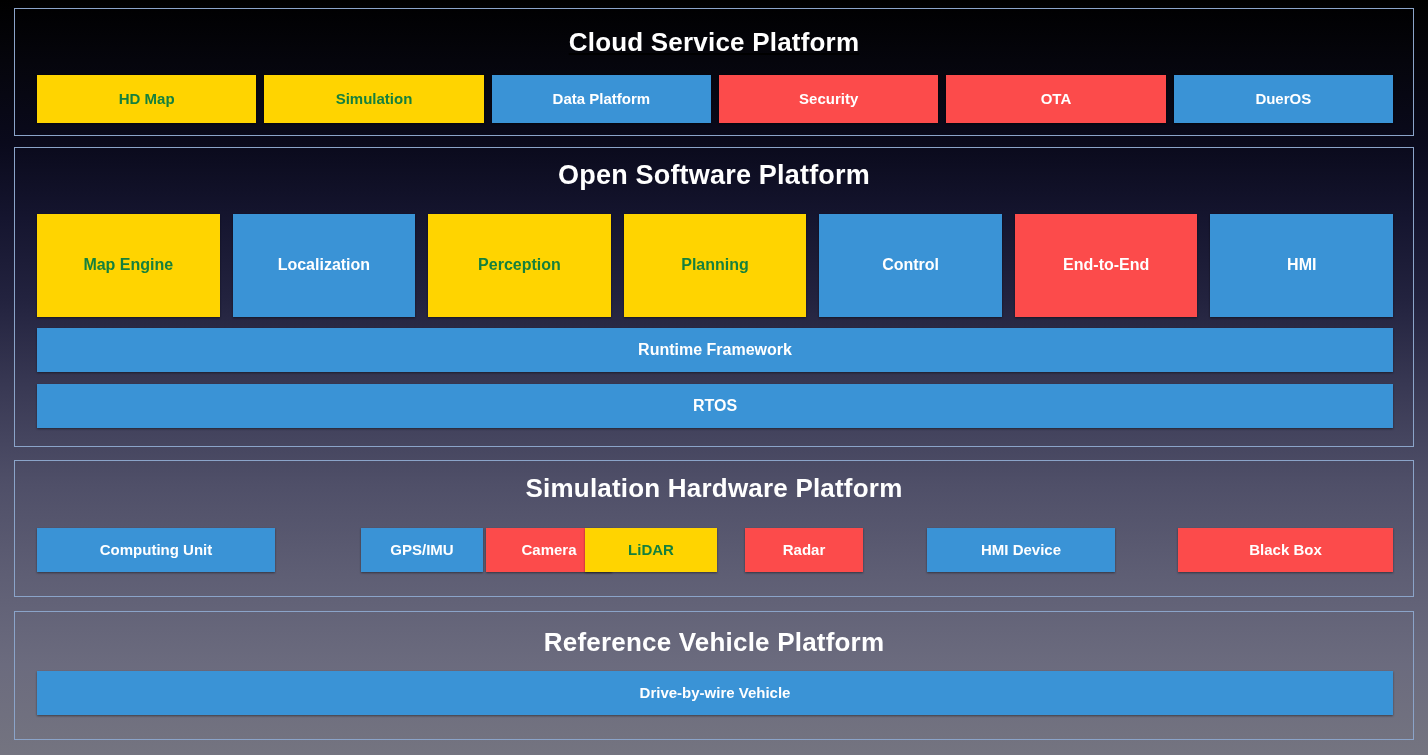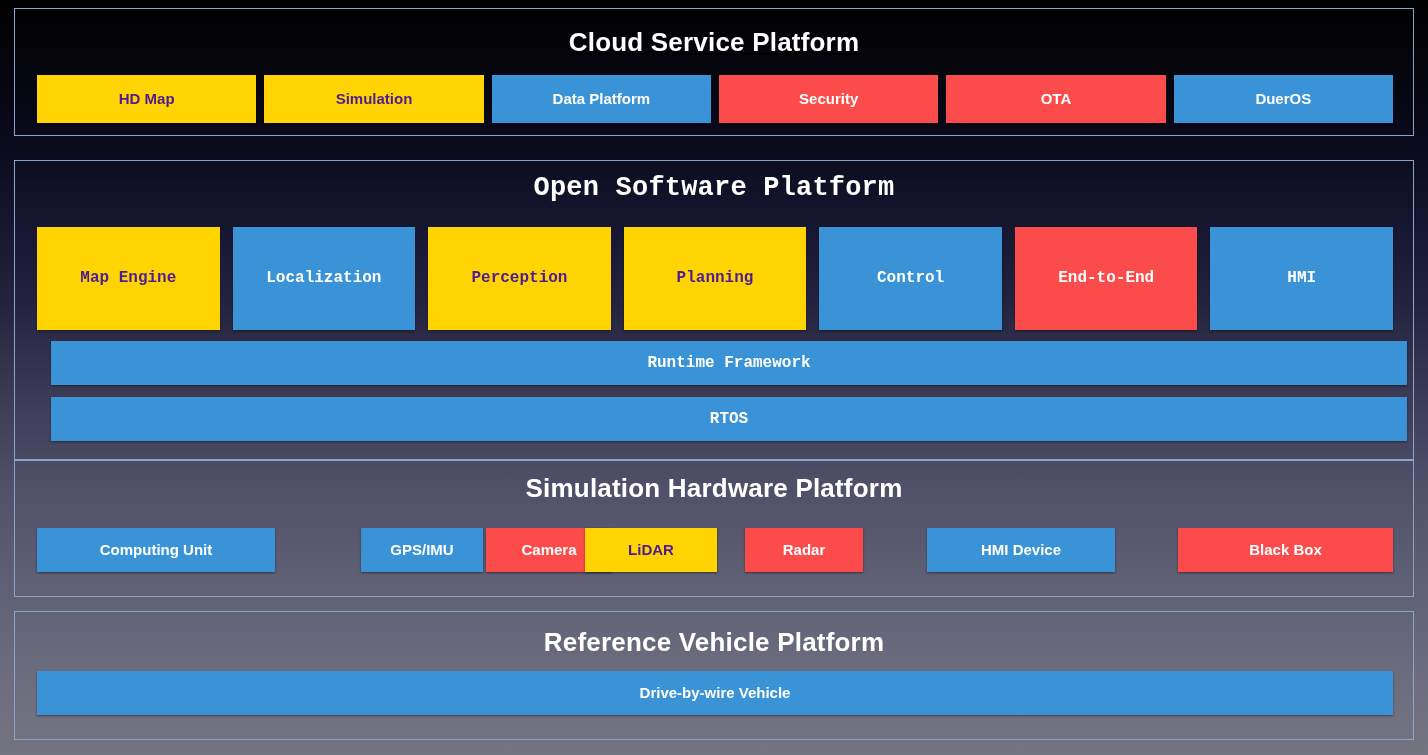--- a/index.html
+++ b/index.html
@@ -40,40 +40,40 @@
   .layer-title {
     width: 100%;
     text-align: center;
     color: #ffffff;
     font-weight: bold;
     letter-spacing: 0.2px;
   }
 
   
   #layer-cloud      { top: 8px;   height: 128px; text-decoration: underline; }
-  #layer-software   { top: 160px; height: 300px; font-family: Liberation Mono, monospace; }
+  #layer-software   { top: 147px; height: 300px; }
   #layer-hardware   { top: 460px; height: 137px; }
   #layer-vehicle    { top: 611px; height: 129px; }
 
   #layer-cloud    .layer-title { font-size: 26px; margin-top: 18px; }
   #layer-software .layer-title { font-size: 27px; margin-top: 12px; }
   #layer-hardware .layer-title { font-size: 26px; margin-top: 12px; }
   #layer-vehicle  .layer-title { font-size: 26px; margin-top: 15px; }
 
   
   .block {
     display: flex;
     align-items: center;
     justify-content: center;
     text-align: center;
     font-weight: bold;
     line-height: 1.15;
     box-shadow: 0 1px 2px rgba(0,0,0,0.45);
   }
-  .block.yellow { background: #ffd400; color: #4c1d95; }
+  .block.yellow { background: #ffd400; color: #15803d; }
   .block.blue   { background: #3a93d6; color: #ffffff; }
   .block.red    { background: #fc4b4b; color: #ffffff; }
 
   
   .cloud-row {
     position: absolute;
     top: 66px;
     left: 22px;
     width: 1356px;
     height: 48px;
@@ -94,21 +94,20 @@
   }
   .sw-row .block { flex: 1; font-size: 16px; }
 
   
   .sw-bar {
     position: absolute;
     left: 22px;
     width: 1356px;
     height: 44px;
     font-size: 16px;
-    margin-left: 14px;
   }
   #bar-runtime { top: 180px; }
   #bar-rtos    { top: 236px; }
 
   
   .hw-row {
     position: absolute;
     top: 67px;
     left: 22px;
     width: 1356px;

